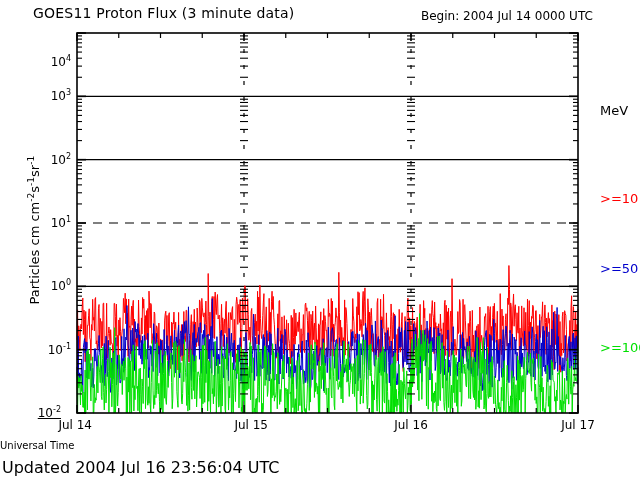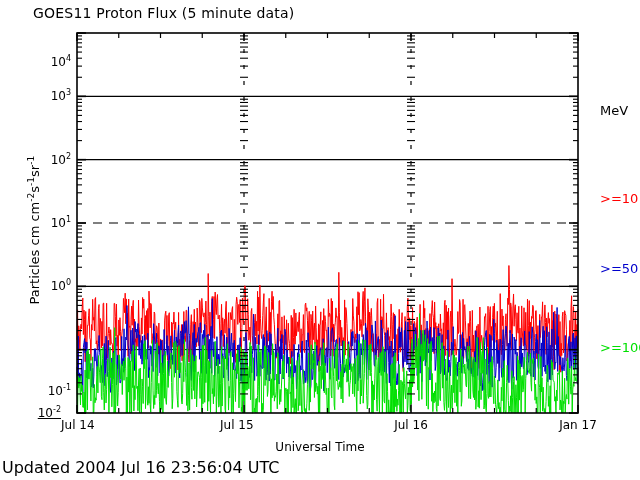--- a/index.html
+++ b/index.html
@@ -39,22 +39,21 @@
     white-space: nowrap;
   }
   .footer-right {
     left: 434px; top: 458px;
     font-size: 12px;
     white-space: nowrap;
   }
   .xaxis-title {
     left: 0px; top: 440px;
     width: 640px;
-    text-align: center;
-    font-size: 12px;
+    font-size: 10px;
   }
 
   
   .yaxis-title {
     left: -96px;
     top: 222px;
     width: 260px;
     text-align: center;
     font-size: 13px;
     transform: rotate(-90deg);
@@ -84,21 +83,22 @@
     white-space: nowrap;
   }
 
   #plot-svg { position: absolute; left: 0; top: 0; }
 </style>
 </head>
 <body>
 
 <div id="root">
 
-  <div class="abs title">GOES11 Proton Flux (5 minute data)</div>
+  <div class="abs title">GOES11 Proton Flux (3 minute data)</div>
+  <div class="abs begin">Begin: 2004 Jul 14 0000 UTC</div>
 
   <div class="abs yaxis-title">
     <span>Particles cm</span><span> cm<sup style="font-size:9px">-2</sup>s<sup style="font-size:9px">-1</sup>sr<sup style="font-size:9px">-1</sup></span>
   </div>
 
   <div class="abs xaxis-title">Universal Time</div>
 
   <svg id="plot-svg" width="640" height="480">
 
     <rect x="77" y="33" width="501" height="380" fill="#ffffff"></rect>
@@ -366,29 +366,29 @@
         <line x1="536.25" x2="536.25" y1="33" y2="38" stroke="#000" stroke-width="1.2"></line>
       </g>
   </svg>
 
   <div id="ytick-labels">
       <div class="abs ytick-label" style="left: 33px; width: 38px; top: 18px; margin-top: 36px;">10<sup>4</sup></div>
       <div class="abs ytick-label" style="left: 33px; width: 38px; top: 88.3333px;">10<sup>3</sup></div>
       <div class="abs ytick-label" style="left: 33px; width: 38px; top: 151.667px;">10<sup>2</sup></div>
       <div class="abs ytick-label" style="left: 33px; width: 38px; top: 215px;">10<sup>1</sup></div>
       <div class="abs ytick-label" style="left: 33px; width: 38px; top: 278.333px;">10<sup>0</sup></div>
-      <div class="abs ytick-label" style="left: 33px; width: 38px; top: 341.667px; margin-top: 41px;">10<sup>-1</sup></div>
+      <div class="abs ytick-label" style="left: 33px; width: 38px; top: 341.667px;">10<sup>-1</sup></div>
       <div class="abs ytick-label" style="left: 23px; width: 38px; top: 405px; text-decoration: underline;">10<sup>-2</sup></div>
     </div>
 
   <div id="xtick-labels">
-      <div class="abs xtick-label" style="top: 418px; left: 61px; width: 48px; text-align: left;">Jul 14</div>
-      <div class="abs xtick-label" style="top: 418px; left: 220px; width: 48px; text-align: left;">Jul 15</div>
+      <div class="abs xtick-label" style="top: 418px; left: 44px; width: 48px; text-align: right;">Jul 14</div>
+      <div class="abs xtick-label" style="top: 418px; left: 220px; width: 48px; text-align: right;">Jul 15</div>
       <div class="abs xtick-label" style="top: 418px; left: 387px; width: 48px; text-align: center;">Jul 16</div>
-      <div class="abs xtick-label" style="top: 418px; left: 554px; width: 48px; text-align: center;">Jan 17</div>
+      <div class="abs xtick-label" style="top: 418px; left: 554px; width: 48px; text-align: center;">Jul 17</div>
     </div>
 
   <div class="abs" style="left:600px; top:100px;">
     <span class="rlabel">MeV</span>
   </div>
   <div class="abs" style="left:600px; top:188px;">
     <span class="rlabel" style="color:#ff0000">&gt;=10</span>
   </div>
   <div class="abs" style="left:600px; top:258px;">
     <span class="rlabel" style="color:#0000cc">&gt;=50</span>

